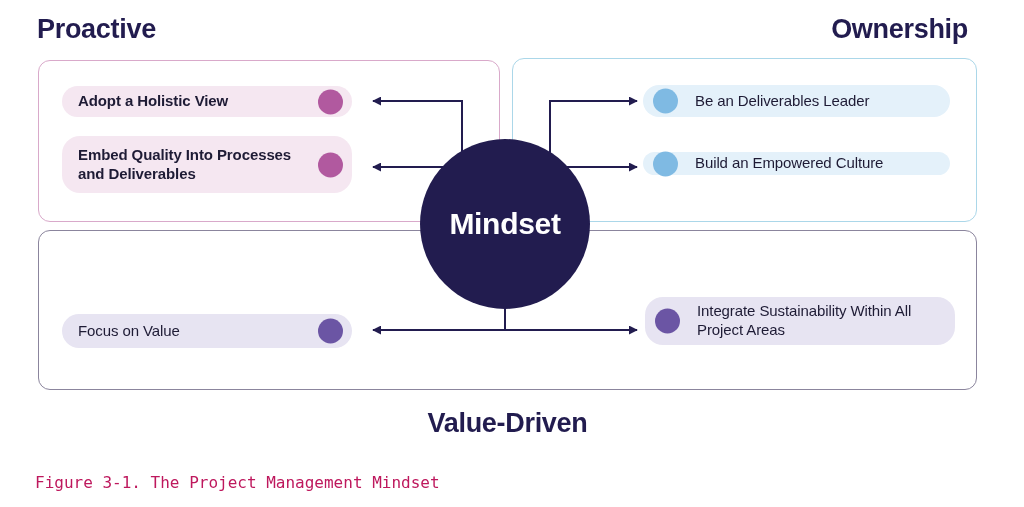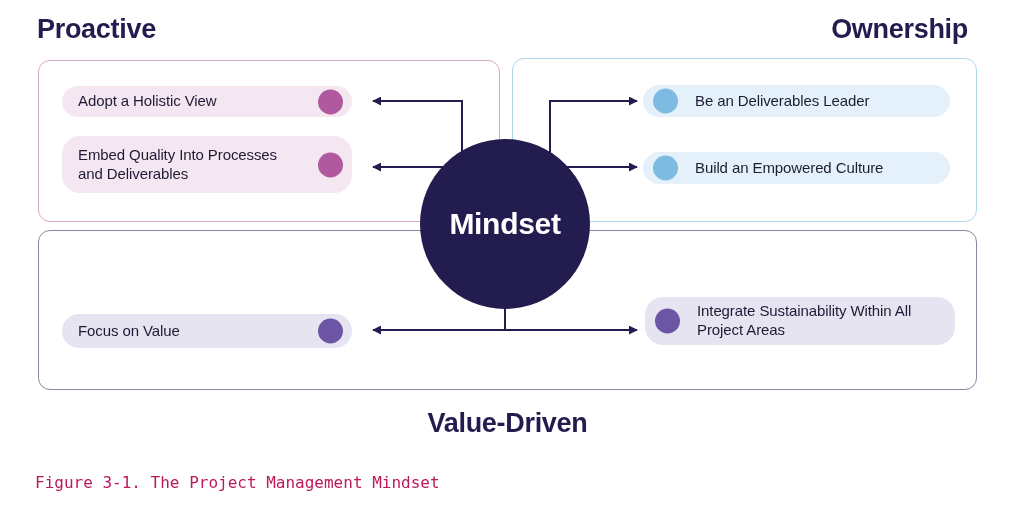--- a/index.html
+++ b/index.html
@@ -56,31 +56,31 @@
     width: 25px; height: 25px;
     border-radius: 50%;
     top: 50%;
     transform: translateY(-50%);
   }
   .pill.dot-right { padding-left: 16px; padding-right: 50px; }
   .pill.dot-right .dot { right: 9px; }
   .pill.dot-left { padding-left: 52px; padding-right: 12px; }
   .pill.dot-left .dot { left: 10px; }
 
-  .pill-pink { background: #f5e7f1; }
+  .pill-pink { background: #f5e7f1; font-weight: bold; }
   .pill-blue { background: #e4f1fa; }
   .pill-lav  { background: #e7e4f2; }
   .dot-magenta { background: #b1599f; }
   .dot-blue    { background: #7fbae3; }
   .dot-purple  { background: #6b55a4; }
 
   .pill-adopt       { left: 62px;  top: 86px;  width: 290px; height: 31px; border-radius: 16px; }
   .pill-embed       { left: 62px;  top: 136px; width: 290px; height: 57px; }
   .pill-accountable { left: 643px; top: 85px;  width: 307px; height: 32px; border-radius: 16px; }
-  .pill-empowered   { left: 643px; top: 152px; width: 307px; height: 32px; border-radius: 16px; }
+  .pill-empowered   { left: 643px; top: 152px; width: 307px; height: 23px; border-radius: 16px; }
   .pill-focus       { left: 62px;  top: 314px; width: 290px; height: 34px; border-radius: 17px; }
   .pill-integrate   { left: 645px; top: 297px; width: 310px; height: 48px; }
 
   .arrows {
     position: absolute;
     left: 0; top: 0;
     pointer-events: none;
   }
 
   .mindset-circle {

